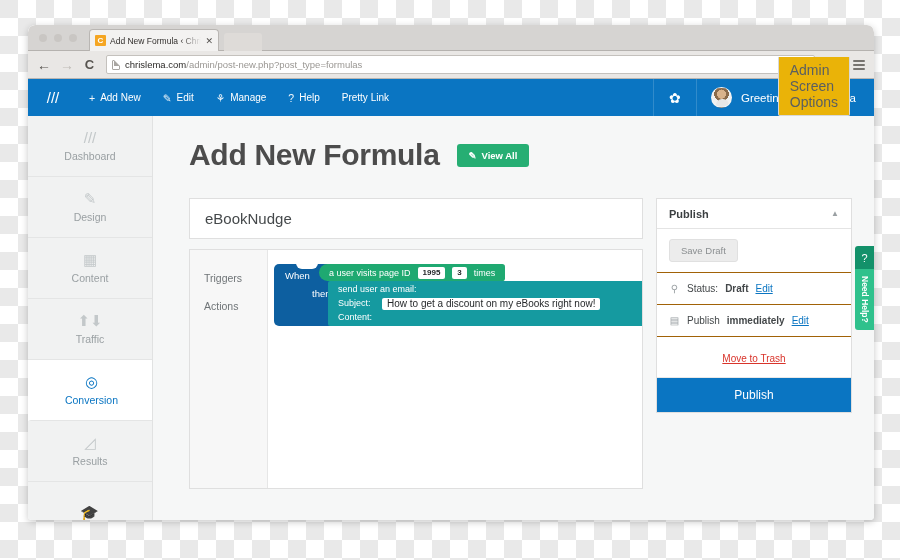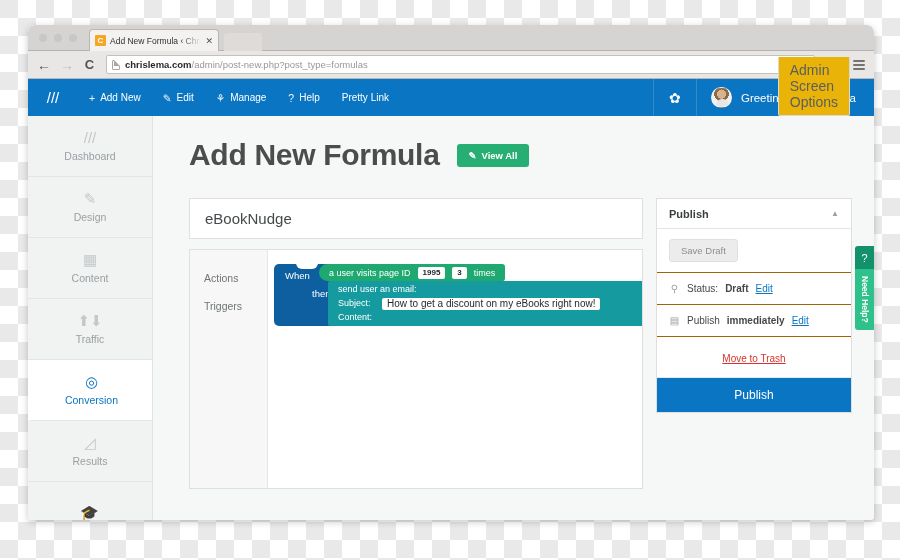--- a/index.html
+++ b/index.html
@@ -64,21 +64,21 @@
     flex:1; height:19px; background:#fff; border:1px solid #c4c1bd;
     border-radius:2px; display:flex; align-items:center; padding:0 5px; gap:5px;
     margin-right:3px;
   }
   .doc-icon {
     width:8px; height:10px; background:#fff; border:1px solid #a9a6a2;
     border-radius:1px; flex:none; position:relative;
   }
   .doc-icon:after{content:"";position:absolute;right:-1px;top:-1px;border-width:3px;border-style:solid;border-color:#fff #fff #a9a6a2 #a9a6a2;}
   .url { font-size:9.5px; color:#9a9793; white-space:nowrap; }
-  .url b { color:#2c2a28; font-weight:bold; }
+  .url b { color:#2c2a28; font-weight:normal; }
   .star { font-size:11px; color:#9d9a96; margin-left:auto; }
   .ext {
     width:15px; height:15px; background:#d93a2b; border-radius:2px;
     display:flex; align-items:center; justify-content:center;
     color:#fff; font-size:9px; flex:none;
   }
   .hamb { width:12px; display:flex; flex-direction:column; gap:2px; flex:none; }
   .hamb i { height:2px; background:#76736f; display:block; border-radius:1px; }
 
   
@@ -342,22 +342,22 @@
 
       <div class="editor-wrap">
         <div class="editor-main">
 
           <div class="title-input">
             <span>eBookNudge</span>
           </div>
 
           <div class="builder">
             <div class="builder-tabs">
+              <div class="b-tab">Triggers</div>
               <div class="b-tab">Actions</div>
-              <div class="b-tab">Triggers</div>
             </div>
             <div class="builder-canvas">
 
               <div class="blk-when">
                 <span class="blk-when-notch"></span>
                 <span class="lbl-when">When</span>
                 <span class="lbl-then">then</span>
                 <span class="blk-then-notch"></span>
               </div>
 

